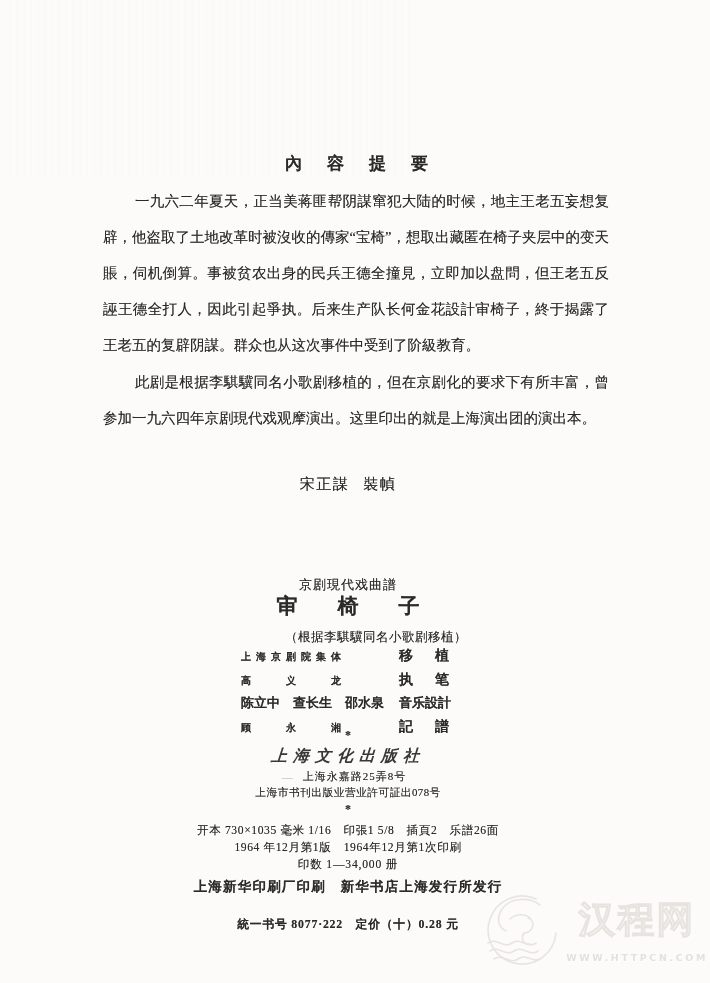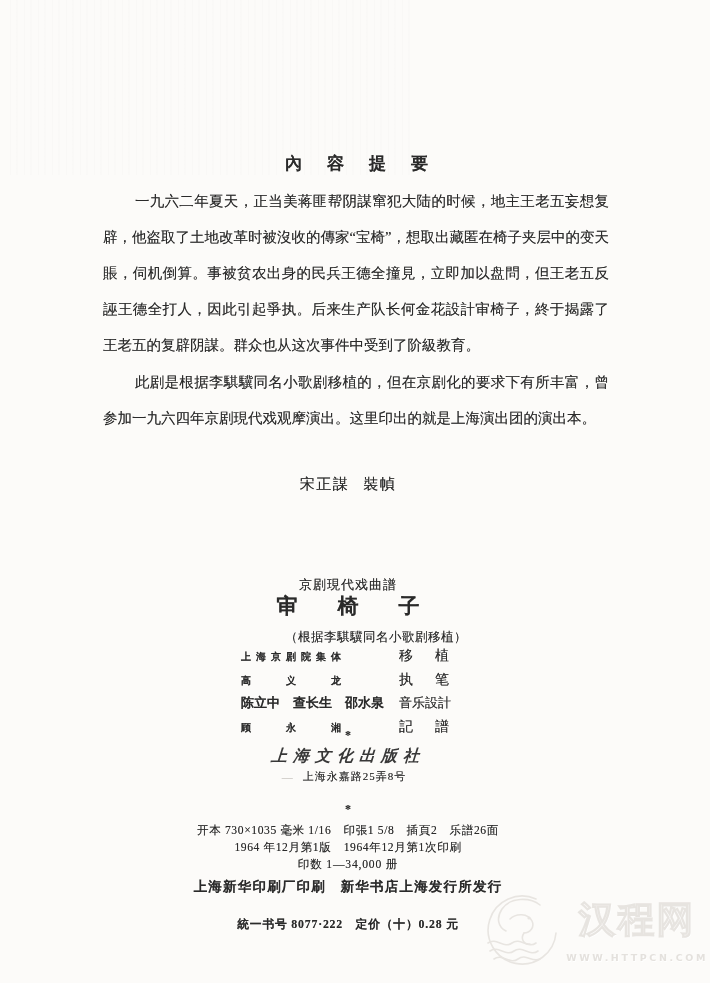--- a/index.html
+++ b/index.html
@@ -61,21 +61,21 @@
     position:absolute;top:647px;left:0;width:696px;
     display:flex;flex-direction:column;align-items:center;
   }
   .credit-row{display:flex;align-items:baseline;height:23.5px;}
   .credit-names{
     width:138px;font-size:10px;font-weight:600;text-align:left;
     letter-spacing:5px;white-space:nowrap;overflow:visible;
   }
   .credit-names.tight{font-size:13px;letter-spacing:0;}
   .credit-role{
-    width:56px;margin-left:20px;font-size:14px;font-weight:400;
+    width:56px;margin-left:20px;font-size:14px;font-weight:700;
     text-align:left;letter-spacing:4px;white-space:nowrap;
   }
   .credit-role.four{letter-spacing:0;font-size:13px;}
 
   .star{font-size:12px;font-weight:bold;}
   .star1{top:728px;}
   .star2{top:802px;}
 
   
   .publisher-name{
@@ -160,20 +160,21 @@
     </div>
   </div>
 
   <div class="col star star1 soft">*</div>
 
   <div class="col publisher-name">上海文化出版社</div>
   <div class="publisher-address">
     <span class="address-mark">—</span>
     <span class="soft">上海永嘉路25弄8号</span>
   </div>
+  <div class="col license soft">上海市书刊出版业营业許可証出078号</div>
 
   <div class="col star star2 soft">*</div>
 
   <div class="col spec1 soft">开本 730×1035 毫米 1/16　印張1 5/8　插頁2　乐譜26面</div>
   <div class="col spec2 soft">1964 年12月第1版　1964年12月第1次印刷</div>
   <div class="col spec3 soft">印数 1—34,000 册</div>
   <div class="col printer soft">上海新华印刷厂印刷　新华书店上海发行所发行</div>
   <div class="col book-number soft">統一书号 8077·222　定价（十）0.28 元</div>
 
   <div class="watermark">

